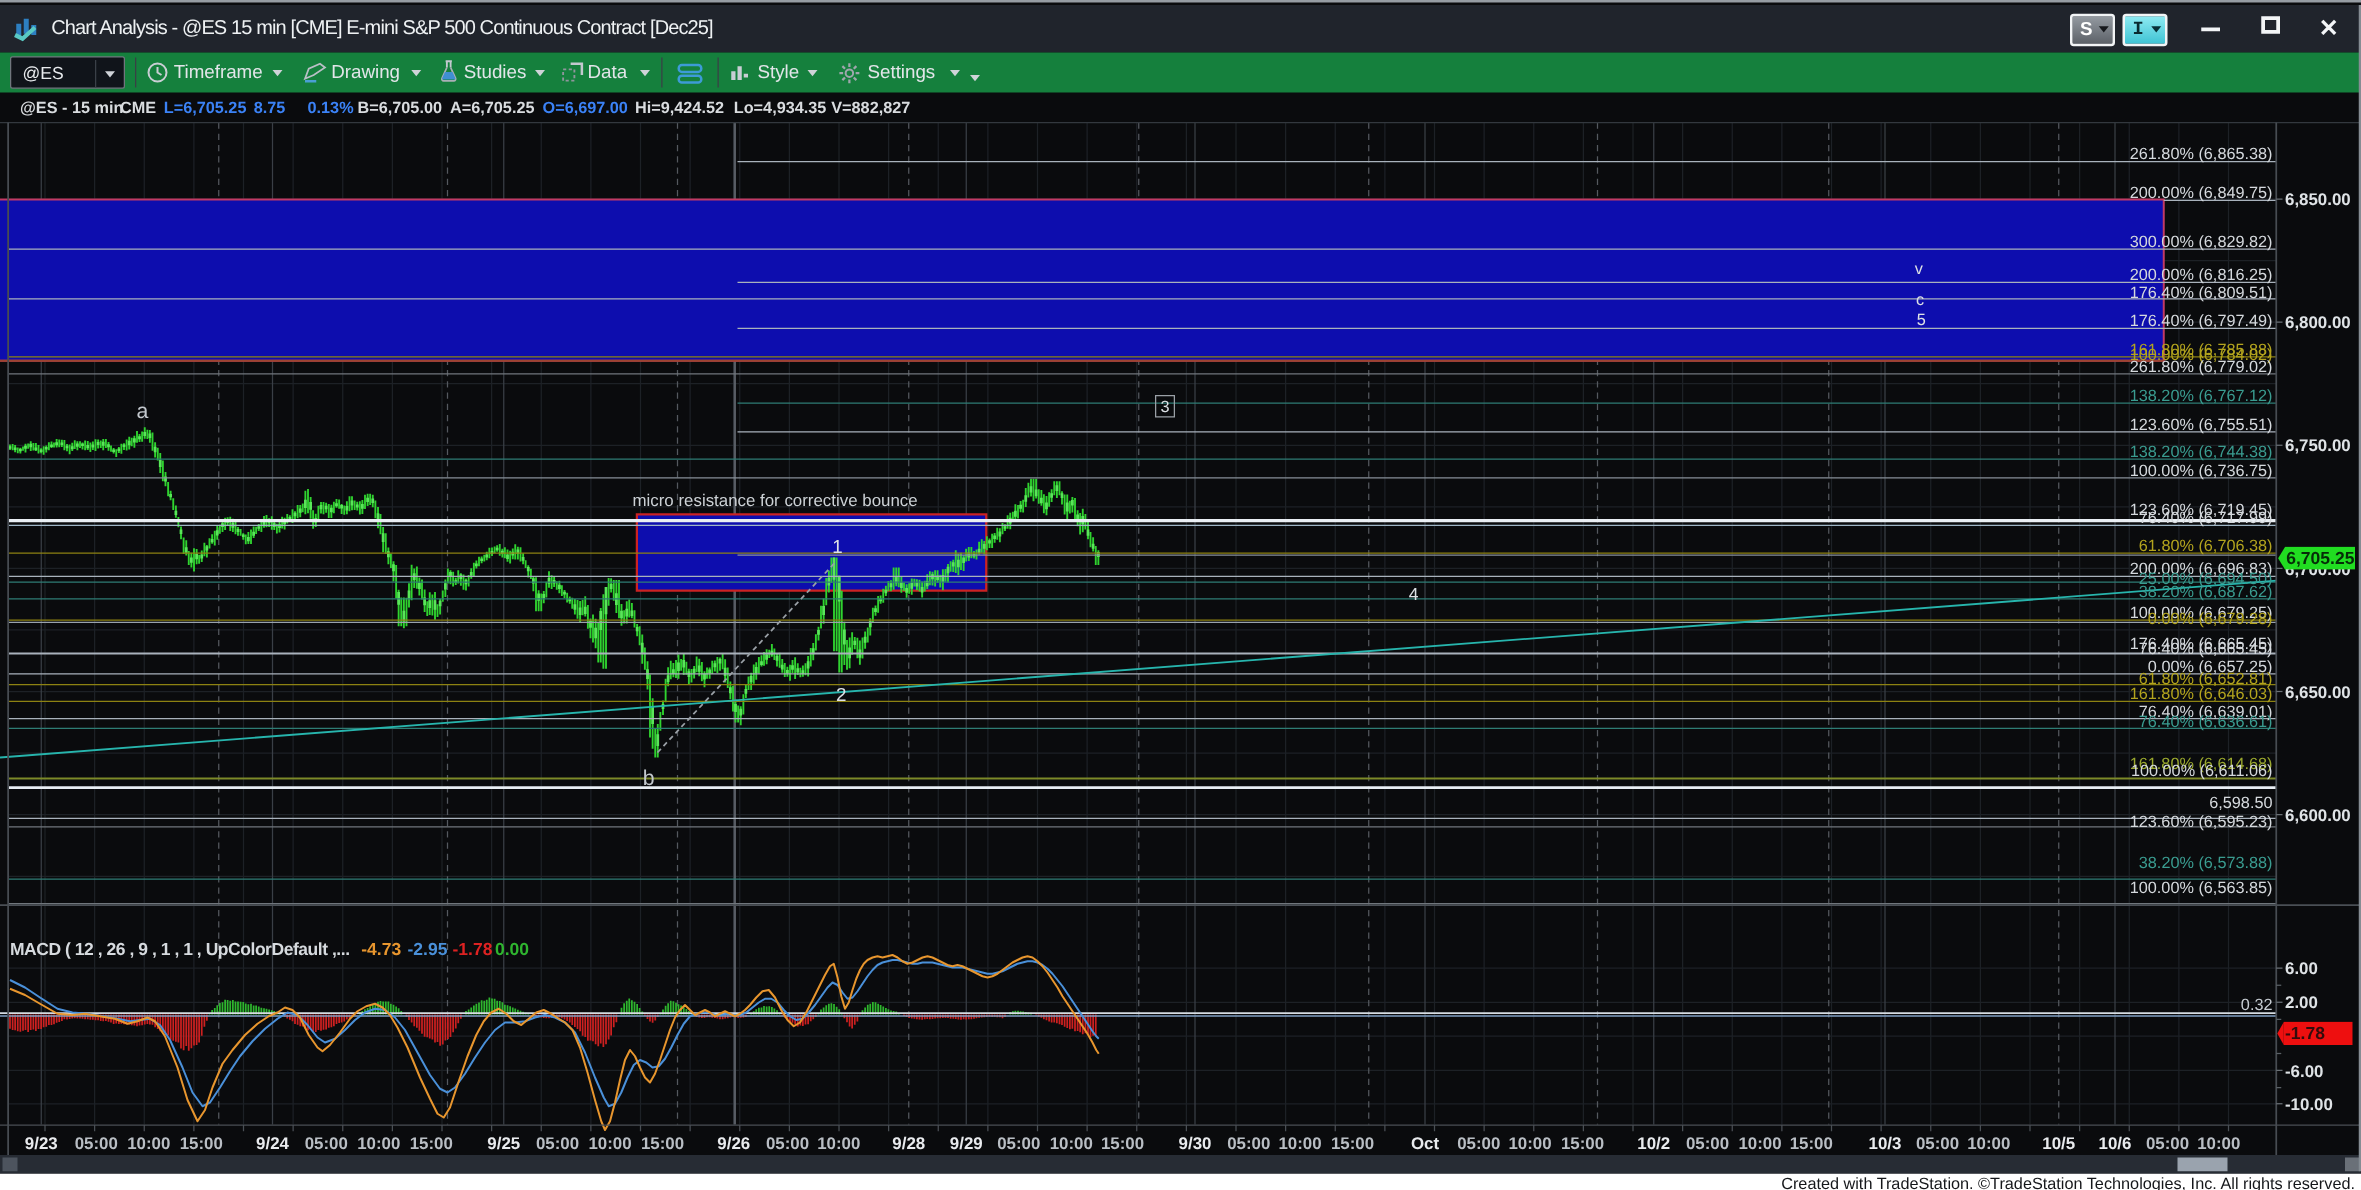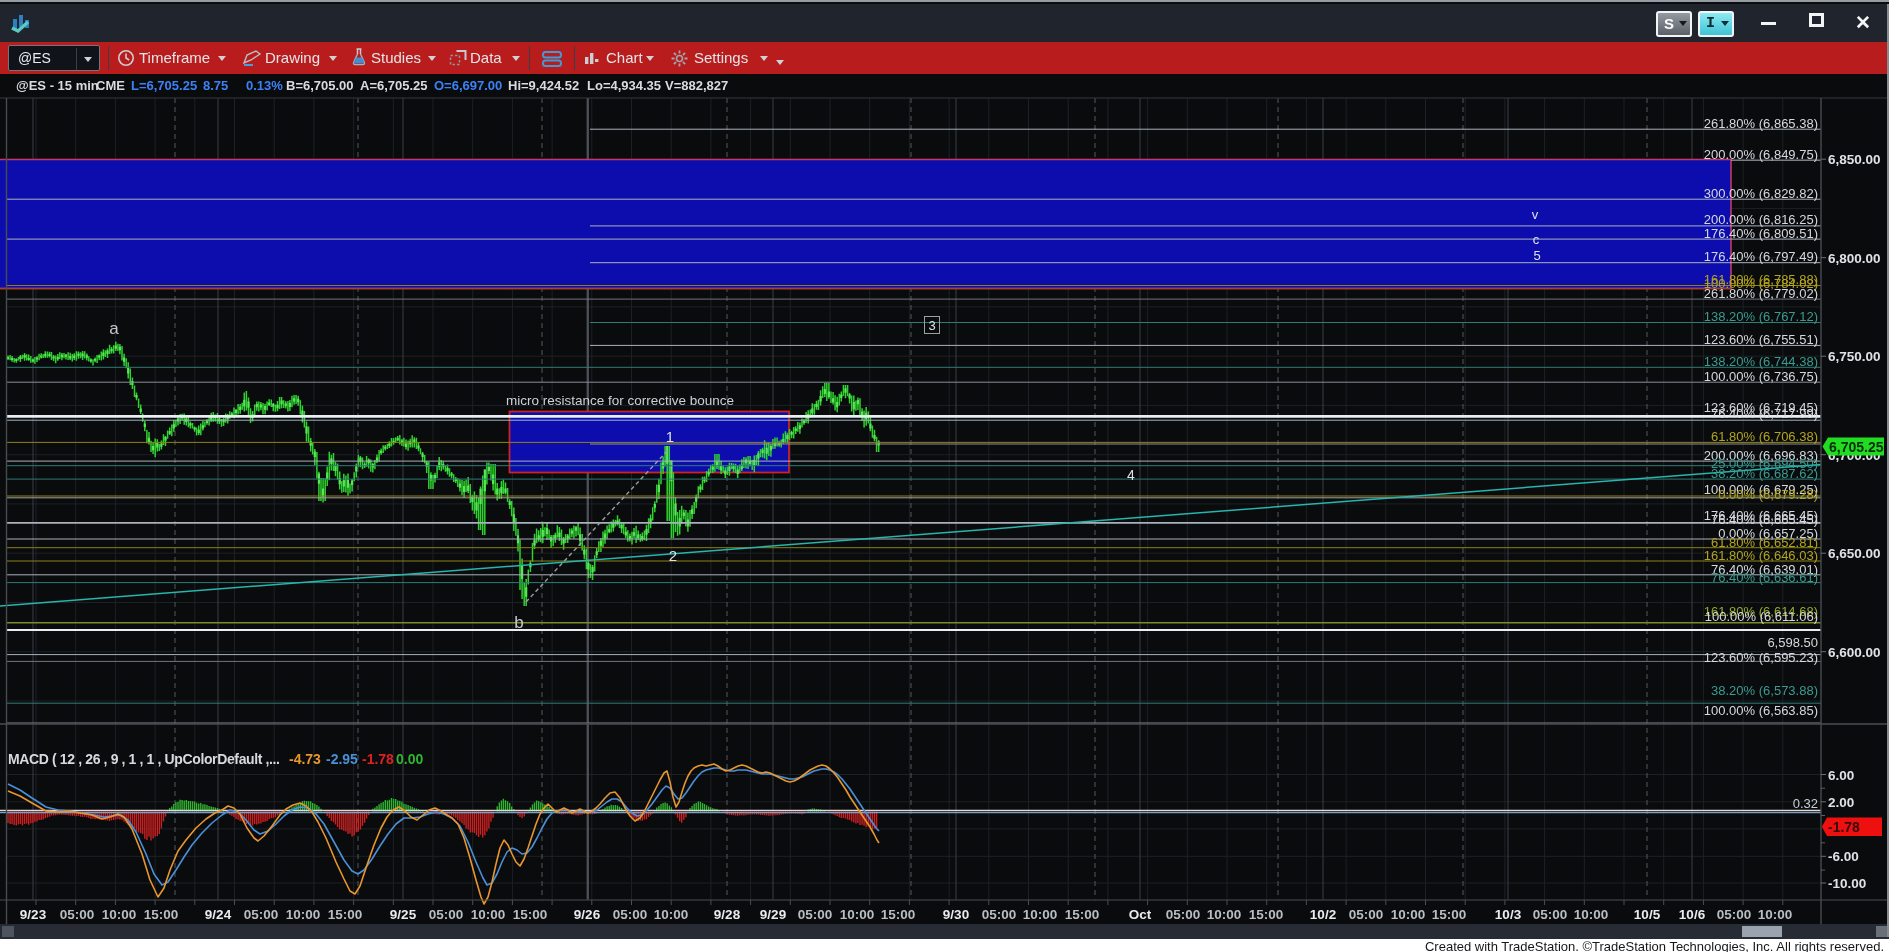--- a/index.html
+++ b/index.html
@@ -11,21 +11,21 @@
 .winbtn{position:absolute;top:7px;height:26px;border-radius:3px;border:2px solid #f2f4f6;font-weight:bold;text-align:center}
 #btnS{left:1656px;width:36px;background:linear-gradient(#949aa1,#5c6168);color:#fff}
 #btnI{left:1698px;width:36px;background:linear-gradient(#8eeaf2,#3fc3d4);color:#0a2a30}
 .winbtn .l{position:absolute;left:6px;top:2px;font-size:15px}
 .winbtn .c{position:absolute;right:3px;top:8px;width:0;height:0;border-left:4px solid transparent;border-right:4px solid transparent}
 #btnS .c{border-top:5px solid #16181c}
 #btnI .c{border-top:5px solid #073038}
 #mini{position:absolute;left:1761px;top:18px;width:15px;height:3px;background:#f2f4f6}
 #maxi{position:absolute;left:1809px;top:9px;width:15px;height:14px;border:3px solid #f2f4f6}
 #clo{position:absolute;left:1855px;top:7px;font-size:19px;color:#f4f6f8;font-weight:bold}
-#toolbar{position:absolute;left:0;top:40px;width:100%;height:32px;background:#b91c1c;color:#dde0e4;font-size:15px}
+#toolbar{position:absolute;left:0;top:40px;width:100%;height:32px;background:#15803d;color:#dde0e4;font-size:15px}
 #combo{position:absolute;left:8px;top:3px;width:92px;height:26px;background:#10141a;border:1px solid #70767e;border-radius:2px}
 #combo .tx{position:absolute;left:9px;top:4px;font-size:14px;color:#e8ebee}
 #combo .sep{position:absolute;right:22px;top:2px;width:1px;height:22px;background:#3a4048}
 #combo .car{position:absolute;right:7px;top:11px;width:0;height:0;border-left:4px solid transparent;border-right:4px solid transparent;border-top:5px solid #cfd3d8}
 .tsep{position:absolute;top:4px;width:1px;height:24px;background:#3a3f46}
 .tbit{position:absolute;top:7px}
 .tbtxt{position:absolute;top:7px;font-size:15px;color:#e2e5e9}
 .tcar{position:absolute;top:14px;width:0;height:0;border-left:4px solid transparent;border-right:4px solid transparent;border-top:5px solid #cfd3d8}
 #datal{position:absolute;left:0;top:72px;width:100%;height:24px;font-size:13px;font-weight:bold;color:#d9dcdf;white-space:pre}
 #datal span{position:absolute;top:4px}
@@ -223,20 +223,21 @@
         <text x="1775" y="917" text-anchor="middle" font-size="13.5" font-weight="bold" fill="#b9bec4">10:00</text>
       </svg>
     </div>
   <div id="titlebar">
     <svg class="logo" width="22" height="24" viewBox="0 0 22 24">
       <rect x="3" y="7" width="4" height="10" fill="#2d7fc1"></rect>
       <rect x="9" y="3" width="4" height="12" fill="#2d7fc1"></rect>
       <rect x="15" y="8" width="4" height="8" fill="#2d7fc1"></rect>
       <path d="M2 16l6 3l10 -9" stroke="#59c9c4" stroke-width="3.4" fill="none"></path>
     </svg>
+    <div class="t">Chart Analysis - @ES 15 min [CME] E-mini S&amp;P 500 Continuous Contract [Dec25]</div>
     <div class="winbtn" id="btnS">
         <span class="l">S</span>
         <span class="c"></span>
       </div>
     <div class="winbtn" id="btnI">
         <span class="l" style="font-family:'Liberation Mono',monospace;font-weight:bold">I</span>
         <span class="c"></span>
       </div>
     <div id="mini"></div>
     <div id="maxi"></div>
@@ -278,21 +279,21 @@
     <svg class="tbit" style="left:541px" width="24" height="20" viewBox="0 0 24 20">
         <rect x="2" y="3" width="18" height="5.5" rx="2.5" fill="none" stroke="#3d9bd6" stroke-width="2"></rect>
         <rect x="2" y="11.5" width="18" height="5.5" rx="2.5" fill="none" stroke="#3d9bd6" stroke-width="2"></rect>
       </svg>
     <div class="tsep" style="left:574px"></div>
     <svg class="tbit" style="left:583px" width="18" height="18" viewBox="0 0 18 18">
         <rect x="2" y="8" width="3.4" height="7" fill="#c9ced4"></rect>
         <rect x="7" y="4" width="3.4" height="11" fill="#c9ced4"></rect>
         <rect x="12" y="10" width="3.4" height="3" fill="#c9ced4"></rect>
       </svg>
-    <div class="tbtxt" style="left:606px">Chart</div>
+    <div class="tbtxt" style="left:606px">Style</div>
     <div class="tcar" style="left:646px"></div>
     <svg class="tbit" style="left:670px" width="19" height="19" viewBox="0 0 19 19">
         <circle cx="9.5" cy="9.5" r="3" fill="none" stroke="#9fa6ad" stroke-width="1.6"></circle>
         <g stroke="#9fa6ad" stroke-width="1.8">
           <path d="M9.5 1.5v3M9.5 14.5v3M1.5 9.5h3M14.5 9.5h3M3.9 3.9l2.1 2.1M13 13l2.1 2.1M15.1 3.9L13 6M6 13l-2.1 2.1"></path>
         </g>
       </svg>
     <div class="tbtxt" style="left:694px">Settings</div>
     <div class="tcar" style="left:760px"></div>
     <div class="tcar" style="left:776px;top:18px"></div>

